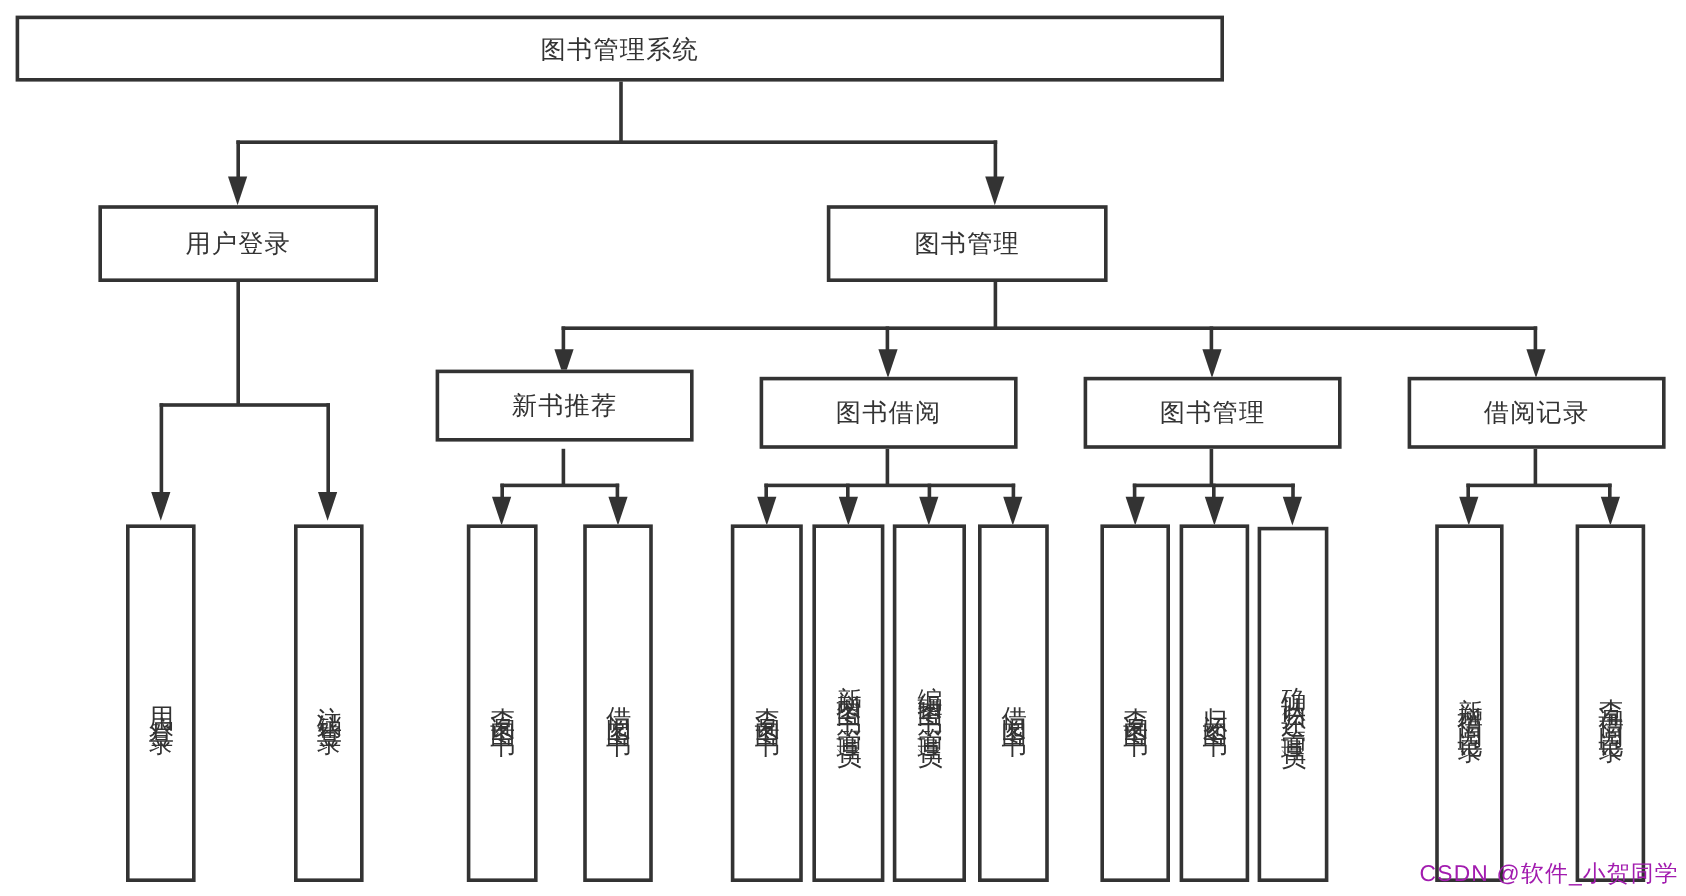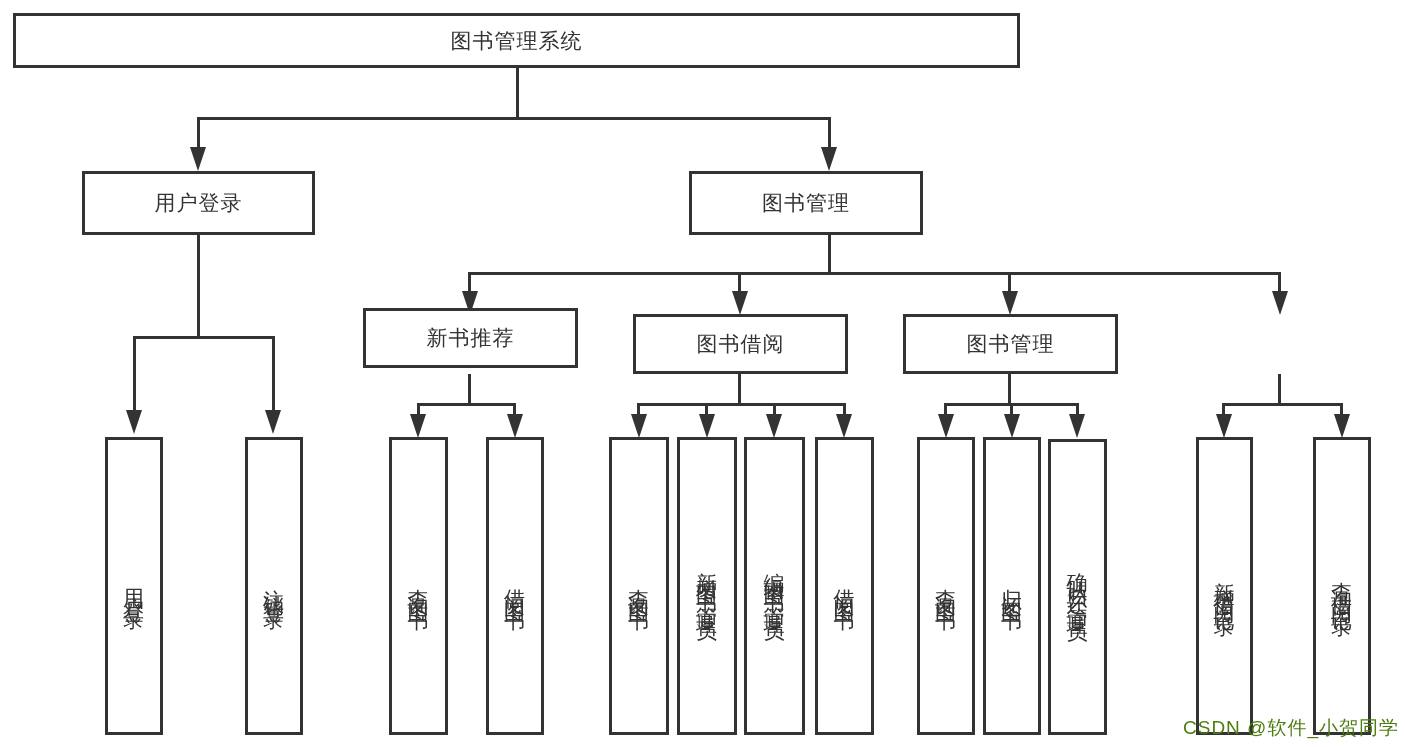--- a/index.html
+++ b/index.html
@@ -40,21 +40,21 @@
     border-left: 8px solid transparent;
     border-right: 8px solid transparent;
     border-top: 24px solid #333333;
   }
   .watermark {
     position: absolute;
     left: 1183px;
     top: 715px;
     font-size: 19px;
     letter-spacing: 1px;
-    color: #4d7c0f;
+    color: #a21caf;
     white-space: nowrap;
   }
 </style>
 </head>
 <body>
 
 <div class="canvas">
 
   <div class="vl" style="left:516px;top:67px;height:51px"></div>
   <div class="hl" style="left:197px;top:117px;width:634px"></div>
@@ -132,20 +132,23 @@
   </div>
 
   <div class="box hbox" style="left:633px;top:314px;width:215px;height:60px">
     <span>图书借阅</span>
   </div>
 
   <div class="box hbox" style="left:903px;top:314px;width:215px;height:60px">
     <span>图书管理</span>
   </div>
 
+  <div class="box hbox" style="left:1173px;top:314px;width:215px;height:60px">
+    <span>借阅记录</span>
+  </div>
 
   <div class="box vbox" style="left:105px;top:437px;width:58px;height:298px">
     <span class="vtext">用户登录</span>
   </div>
 
   <div class="box vbox" style="left:245px;top:437px;width:58px;height:298px">
     <span class="vtext">注销登录</span>
   </div>
 
   <div class="box vbox" style="left:389px;top:437px;width:59px;height:298px">

